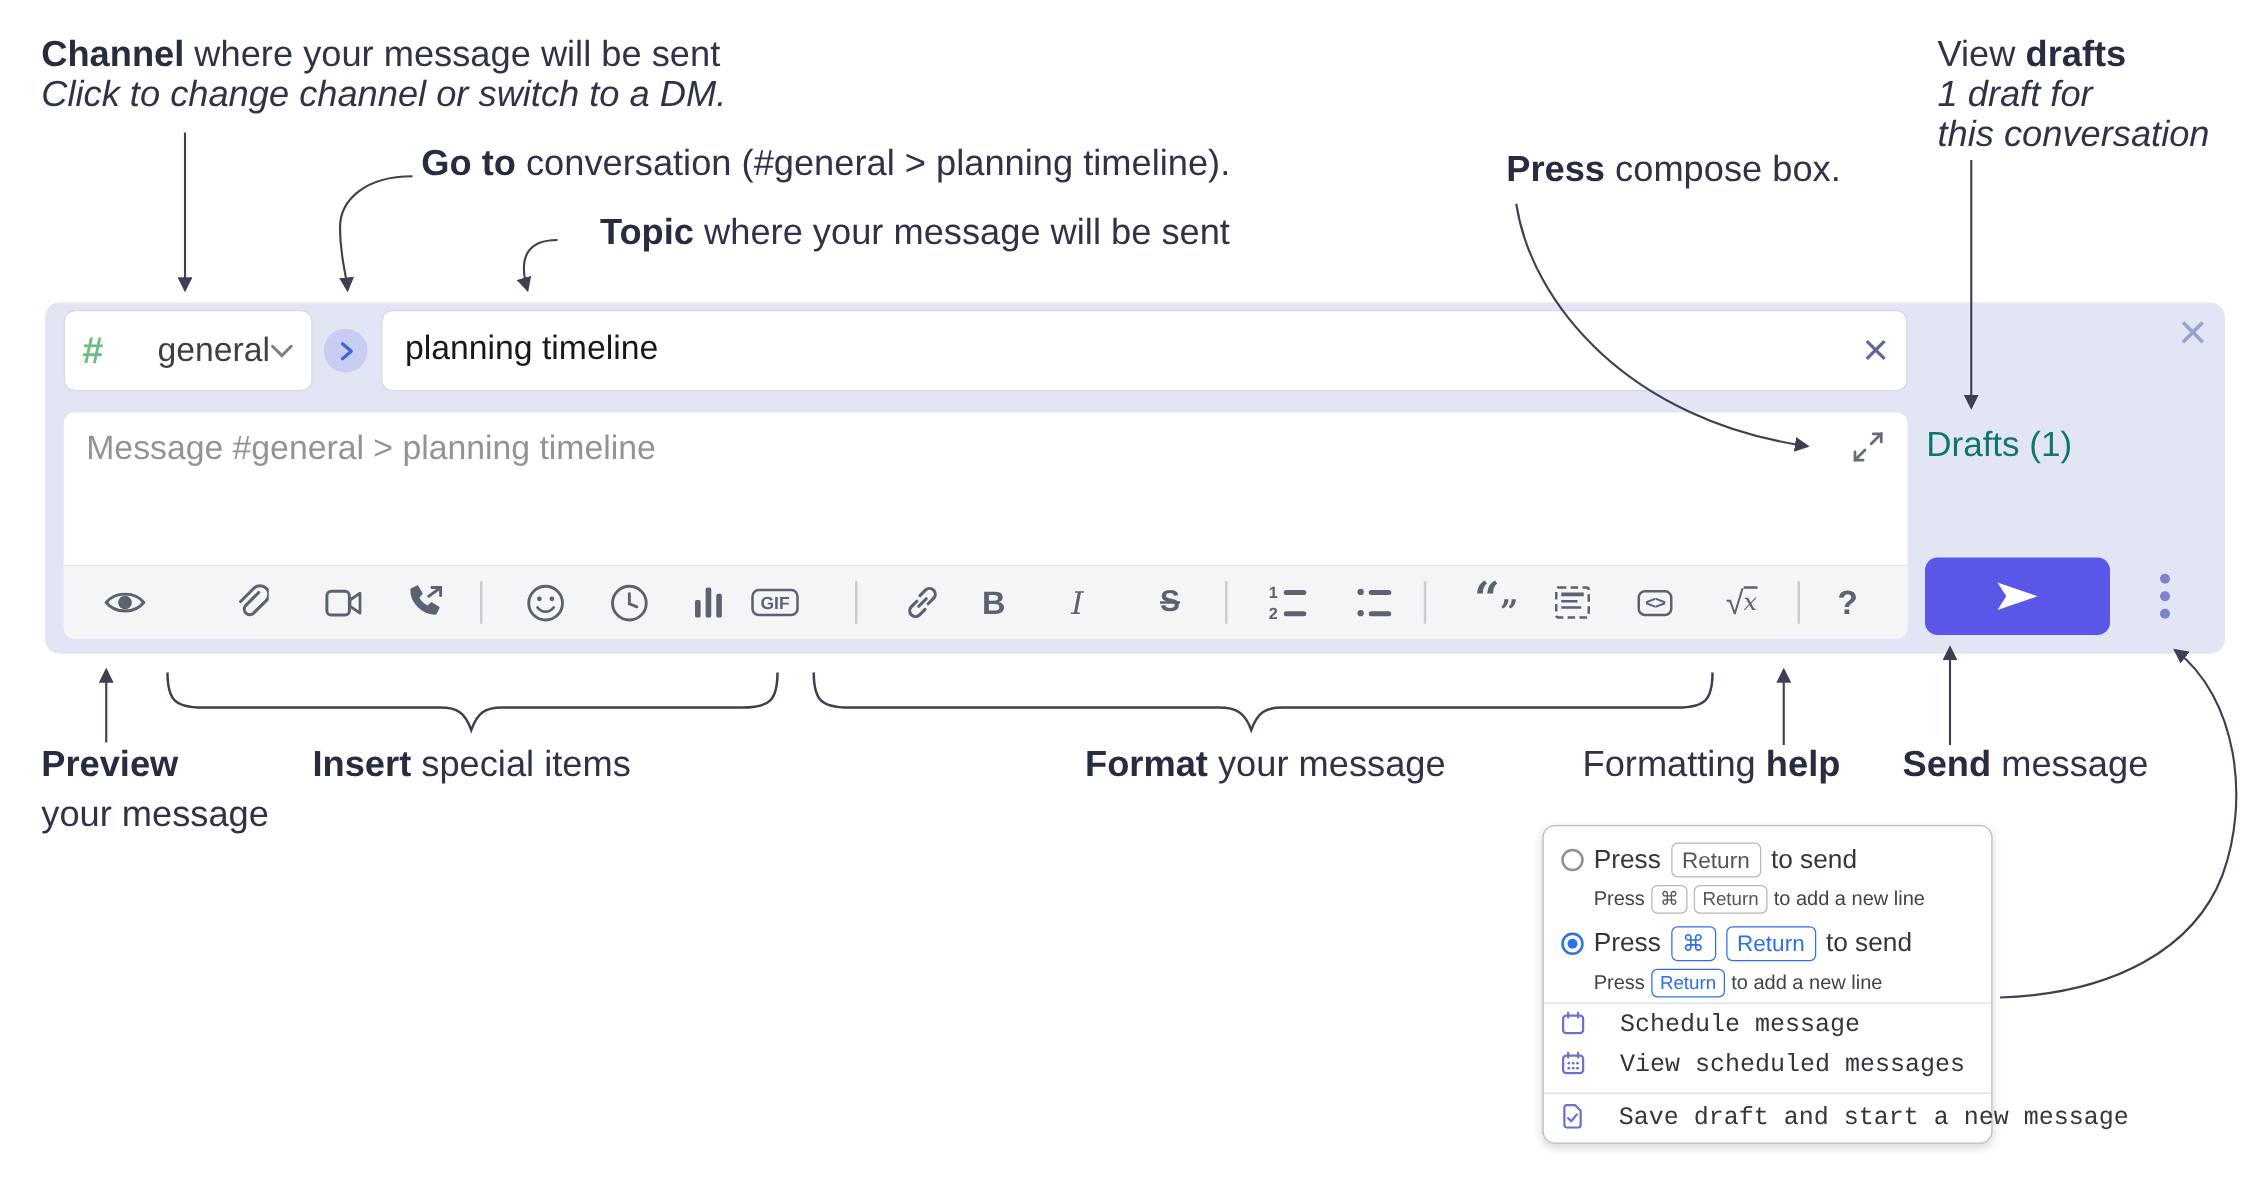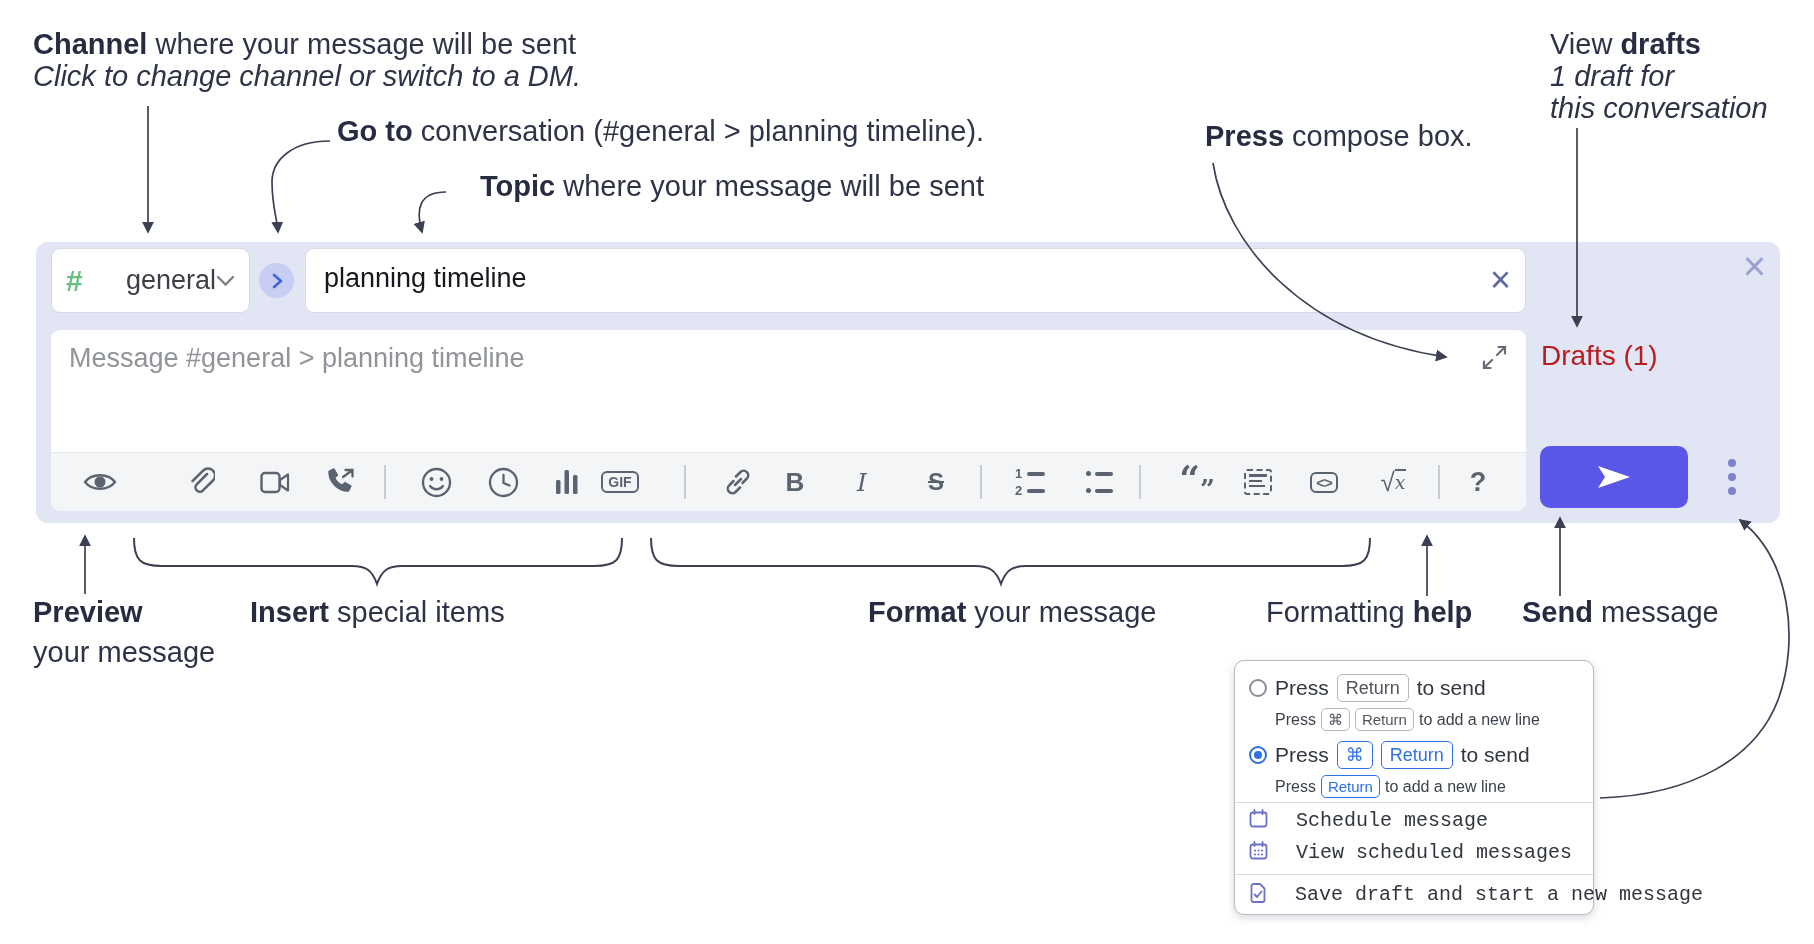--- a/index.html
+++ b/index.html
@@ -23,21 +23,21 @@
   .chan-hash { font-size:30px; font-weight:700; color:#68bf80; margin-right:9px; }
   .chan-name { font-size:27px; color:#3c3f46; flex:1;text-align:right; }
   .goto-btn { position:absolute; left:223px; top:21px; width:35px; height:35px; border-radius:50%;
     background:#c7cdf3; display:flex; align-items:center; justify-content:center; cursor:pointer; }
   .topic-input-wrap { position:absolute; left:269px; top:6px; width:1221px; height:65px; background:#fff;
     border:1px solid #d7dae5; border-radius:9px; }
   .topic-input-wrap input { position:absolute; left:0; top:0; width:100%; height:100%; border:none; outline:none;
     background:transparent; font-family:"Liberation Sans",sans-serif; font-size:27px; color:#16181d; padding:0 60px 4px 18px; }
   .clear-topic { position:absolute; right:14px; top:10px; font-size:36px; color:#5d689e; cursor:pointer; line-height:42px; }
   .box-close { position:absolute; right:14px; top:2px; font-size:40px; color:#9aa0d0; cursor:pointer; line-height:44px; }
-  .drafts-link { position:absolute; left:1505px; top:98px; font-size:28px; color:#b91c1c; cursor:pointer; }
+  .drafts-link { position:absolute; left:1505px; top:98px; font-size:28px; color:#0f766e; cursor:pointer; }
 
   .msg-area { position:absolute; left:15px; top:88px; width:1475px; height:181px; background:#fff; border-radius:9px; }
   .msg-area textarea { position:absolute; left:0; top:0; width:100%; height:120px; border:none; outline:none; resize:none;
     background:transparent; font-family:"Liberation Sans",sans-serif; font-size:27px; color:#2b2e35; padding:13px 60px 0 18px; }
   .msg-area textarea::placeholder { color:#909498; opacity:1; }
   .expand-btn { position:absolute; right:18px; top:14px; cursor:pointer; }
 
   .toolbar { position:absolute; left:0; bottom:0; width:100%; height:59px; background:#f4f5f7;
     border-top:1px solid #e5e7eb; border-radius:0 0 9px 9px; }
   .tb { position:absolute; top:12px; width:34px; height:34px; display:flex; align-items:center; justify-content:center;

